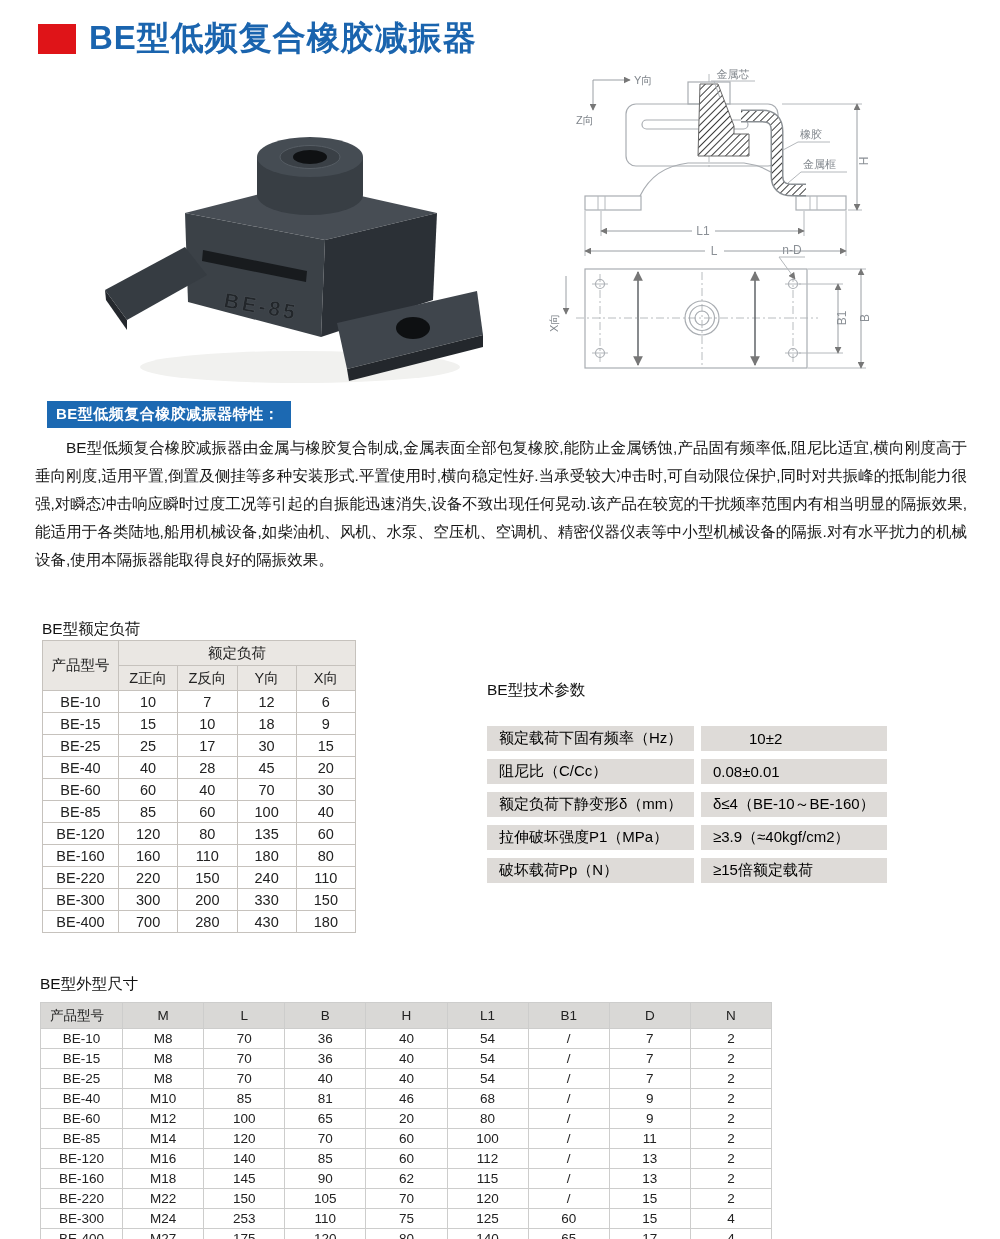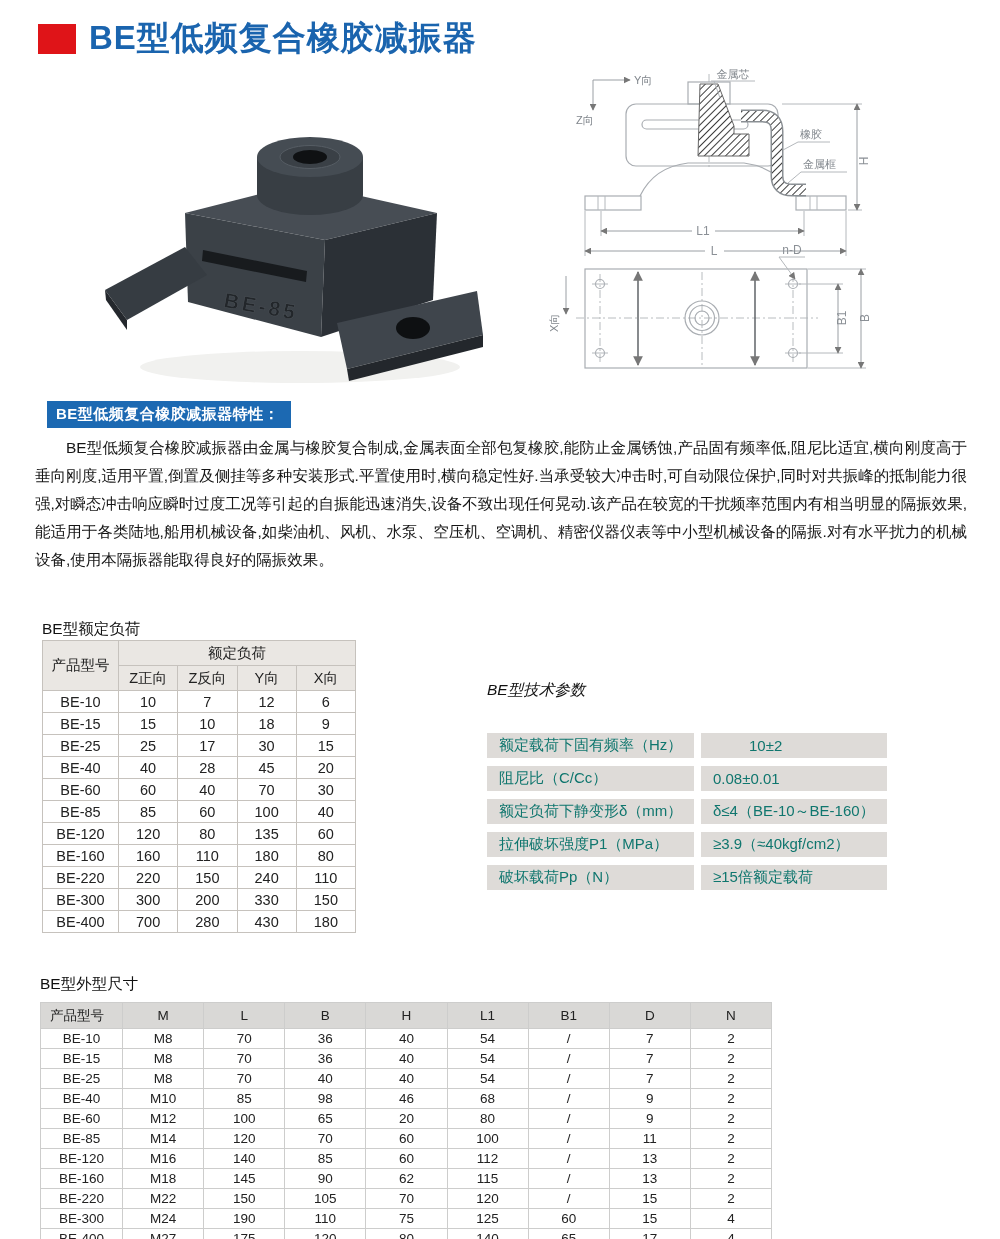--- a/index.html
+++ b/index.html
@@ -32,23 +32,23 @@
   .sec-title { font-size:15.5px; color:#111; }
   .rated-load { position:absolute; left:42px; top:619px; width:314px; }
   .rated-load .sec-title { }
   .rated-load table { border-collapse:collapse; width:100%; table-layout:fixed; }
   .rated-load th, .rated-load td { border:1px solid #c6c2bd; text-align:center; font-size:14.5px; color:#222; }
   .rated-load th { background:#eae7e3; font-weight:normal; height:25px; }
   .rated-load td { height:22px; background:#fff; }
 
   
   .tech { position:absolute; left:487px; top:680px; width:400px; }
-  .tech .sec-title { margin-bottom:32px;font-style:italic; }
+  .tech .sec-title { margin-bottom:25px; }
   .tech-row { display:flex; gap:7px; margin-bottom:8px; }
-  .tech-cell { background:#dedbd8; height:25px; display:flex; align-items:center; font-size:15px; color:#0f766e; }
+  .tech-cell { background:#dedbd8; height:25px; display:flex; align-items:center; font-size:15px; color:#000000; }
   .tech-cell.label { width:207px; padding-left:12px; }
   .tech-cell.value { flex:1; padding-left:12px; }
   .tech-cell.value.indent { padding-left:48px; }
 
   
   .dims { position:absolute; left:40px; top:974px; width:732px; }
   .dims .sec-title { margin-bottom:7px; }
   .dims table { border-collapse:collapse; width:100%; table-layout:fixed; }
   .dims th, .dims td { border:1px solid #cdcdcc; text-align:center; font-size:13.5px; color:#222; }
   .dims th { background:#d9d8d6; font-weight:normal; height:26px; }
@@ -380,21 +380,21 @@
             <td>40</td>
             <td>54</td>
             <td>/</td>
             <td>7</td>
             <td>2</td>
           </tr>
           <tr>
             <td>BE-40</td>
             <td>M10</td>
             <td>85</td>
-            <td>98</td>
+            <td>81</td>
             <td>46</td>
             <td>68</td>
             <td>/</td>
             <td>9</td>
             <td>2</td>
           </tr>
           <tr>
             <td>BE-60</td>
             <td>M12</td>
             <td>100</td>
@@ -445,21 +445,21 @@
             <td>105</td>
             <td>70</td>
             <td>120</td>
             <td>/</td>
             <td>15</td>
             <td>2</td>
           </tr>
           <tr>
             <td>BE-300</td>
             <td>M24</td>
-            <td>190</td>
+            <td>253</td>
             <td>110</td>
             <td>75</td>
             <td>125</td>
             <td>60</td>
             <td>15</td>
             <td>4</td>
           </tr>
           <tr>
             <td>BE-400</td>
             <td>M27</td>

